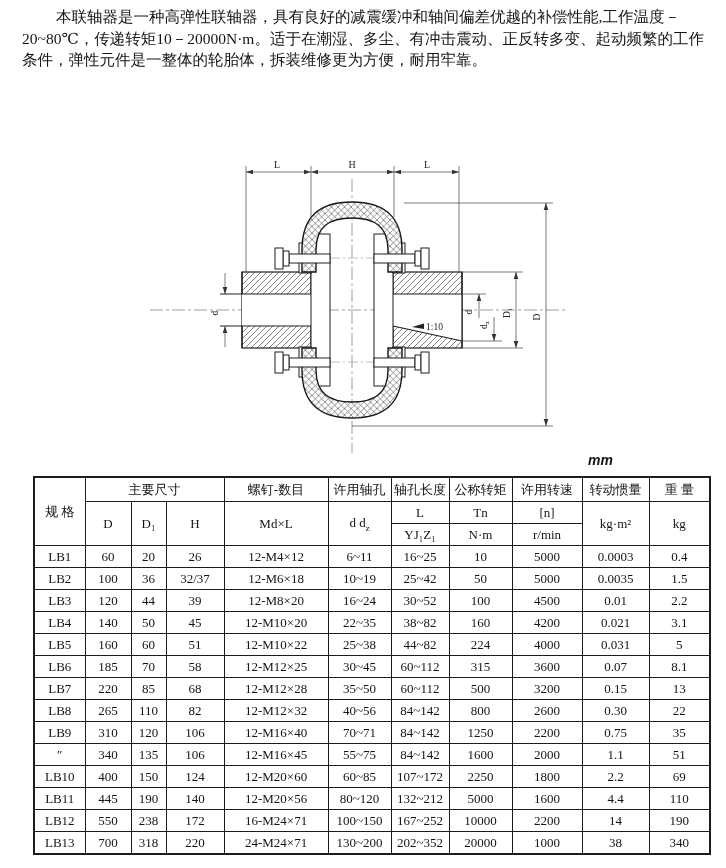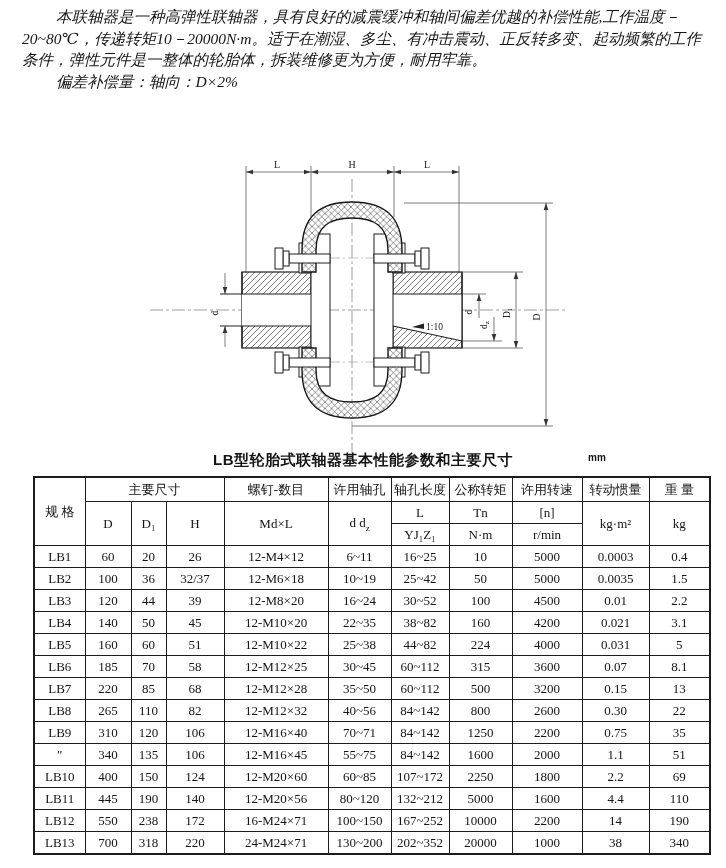--- a/index.html
+++ b/index.html
@@ -1,43 +1,42 @@
 <!DOCTYPE html>
 <html><head>
 <meta charset="utf-8">
 <style>
   html,body{margin:0;padding:0;}
   body{width:726px;height:868px;position:relative;background:#fff;color:#141414;
        font-family:"Liberation Serif","DejaVu Serif",serif;}
   .intro{position:absolute;top:6px;left:22px;width:684px;font-size:15.5px;line-height:21.5px;}
   .intro p{margin:0;}
-  .p-indent{text-indent:2.2em;font-style:italic;}
+  .p-indent{text-indent:2.2em;}
   .p-deep{margin-left:8.55em !important;}
   .fig{position:absolute;top:155px;left:0;width:726px;height:307px;}
   .tbl-title-wrap{position:absolute;top:451px;left:0;width:726px;height:22px;
       font-family:"Liberation Sans","DejaVu Sans",sans-serif;}
   .tbl-title{position:absolute;left:0;width:726px;text-align:center;font-size:15px;font-weight:bold;letter-spacing:0.5px;}
-  .tbl-unit{position:absolute;left:588px;top:1px;font-size:10px;font-weight:bold;}
+  .tbl-unit{position:absolute;left:588px;top:1px;font-size:14px;font-weight:bold;font-style:italic;}
   table.spec{position:absolute;top:476px;left:33px;width:676px;border-collapse:collapse;
       table-layout:fixed;border:2px solid #1c1c1c;font-size:13px;}
   table.spec th,table.spec td{border:1px solid #1c1c1c;text-align:center;vertical-align:middle;
       font-weight:normal;padding:0;overflow:hidden;white-space:nowrap;}
   table.spec thead th{height:21px;font-size:13px;}
   table.spec thead tr.r1 th{height:23px;}
   table.spec tbody td{height:21px;font-size:13px;}
   sub.z{font-size:9px;}
   .note{position:absolute;top:845px;left:36px;font-size:14.5px;margin-top:44px;}
   svg text{fill:#222;font-family:"Liberation Serif","DejaVu Serif",serif;}
 </style>
 </head>
 <body>
 
 <div class="intro">
   <p class="p-indent">本联轴器是一种高弹性联轴器，具有良好的减震缓冲和轴间偏差优越的补偿性能,工作温度－20~80℃，传递转矩10－20000N·m。适于在潮湿、多尘、有冲击震动、正反转多变、起动频繁的工作条件，弹性元件是一整体的轮胎体，拆装维修更为方便，耐用牢靠。</p>
-  <p class="p-indent">偏差补偿量：轴向：D×2%</p>
 </div>
 
 <div class="fig">
 <svg width="726" height="307" viewBox="0 0 726 307">
   <defs>
     <pattern id="h1" patternUnits="userSpaceOnUse" width="6" height="6">
       <path d="M0,6 L6,0" stroke="#3c3c3c" stroke-width="0.65"></path>
     </pattern>
     <pattern id="h2" patternUnits="userSpaceOnUse" width="6.5" height="6.5">
       <path d="M0,6.5 L6.5,0" stroke="#3c3c3c" stroke-width="0.55"></path>
@@ -153,21 +152,20 @@
   </g>
   <g fill="#333">
     <polygon points="546,48 543.7,55 548.3,55"></polygon>
     <polygon points="546,271 543.7,264 548.3,264"></polygon>
   </g>
   <text x="540" y="162" font-size="9.5" text-anchor="middle" transform="rotate(-90 540 162)">D</text>
 </svg>
 </div>
 
 <div class="tbl-title-wrap">
-  <div class="tbl-title">LB型轮胎式联轴器基本性能参数和主要尺寸</div>
   <div class="tbl-unit">mm</div>
 </div>
 
 <table class="spec">
   <colgroup>
     <col style="width:51px">
       <col style="width:46px">
       <col style="width:35px">
       <col style="width:58px">
     <col style="width:104px">

